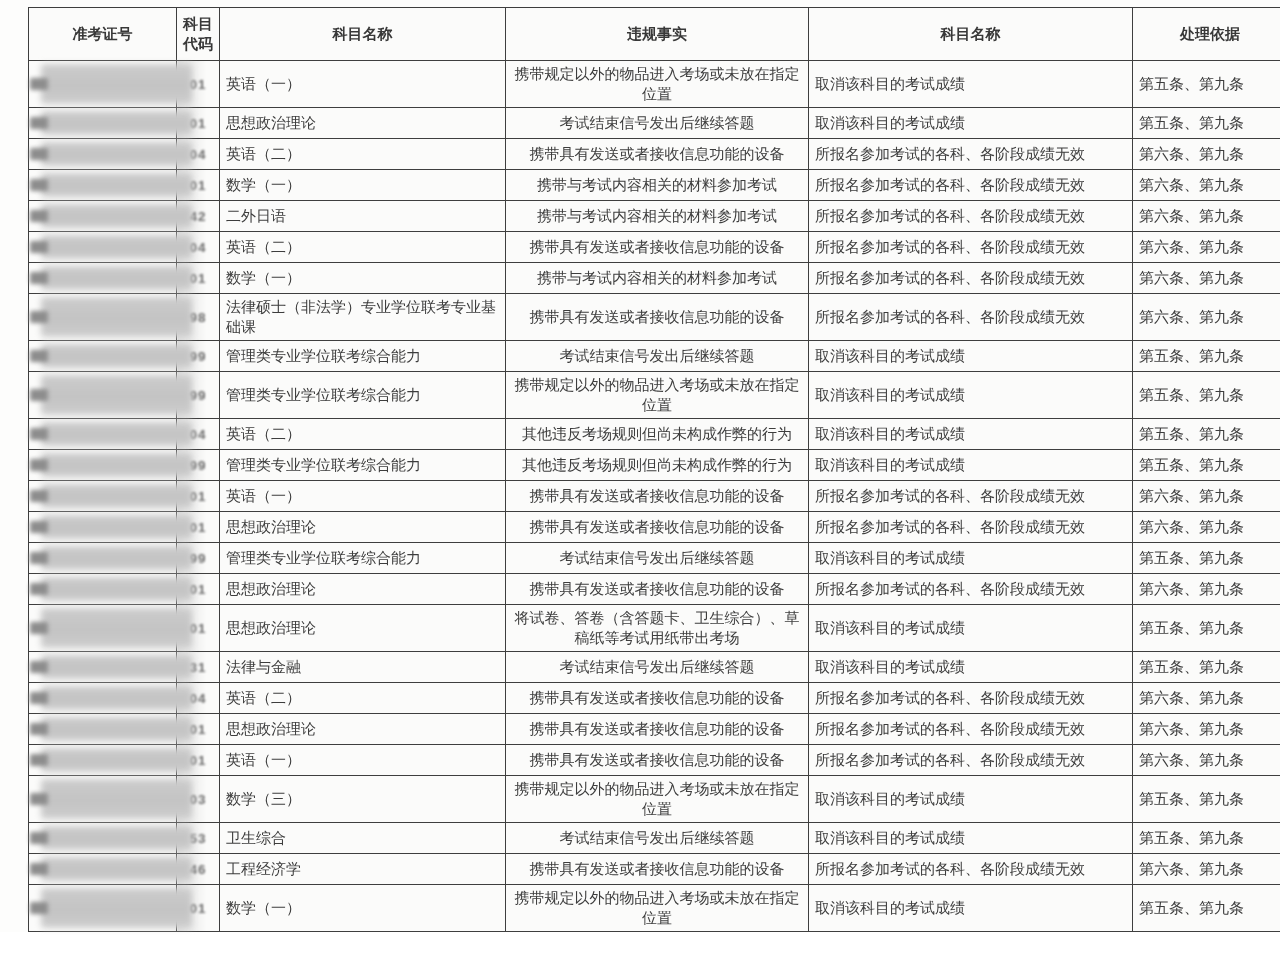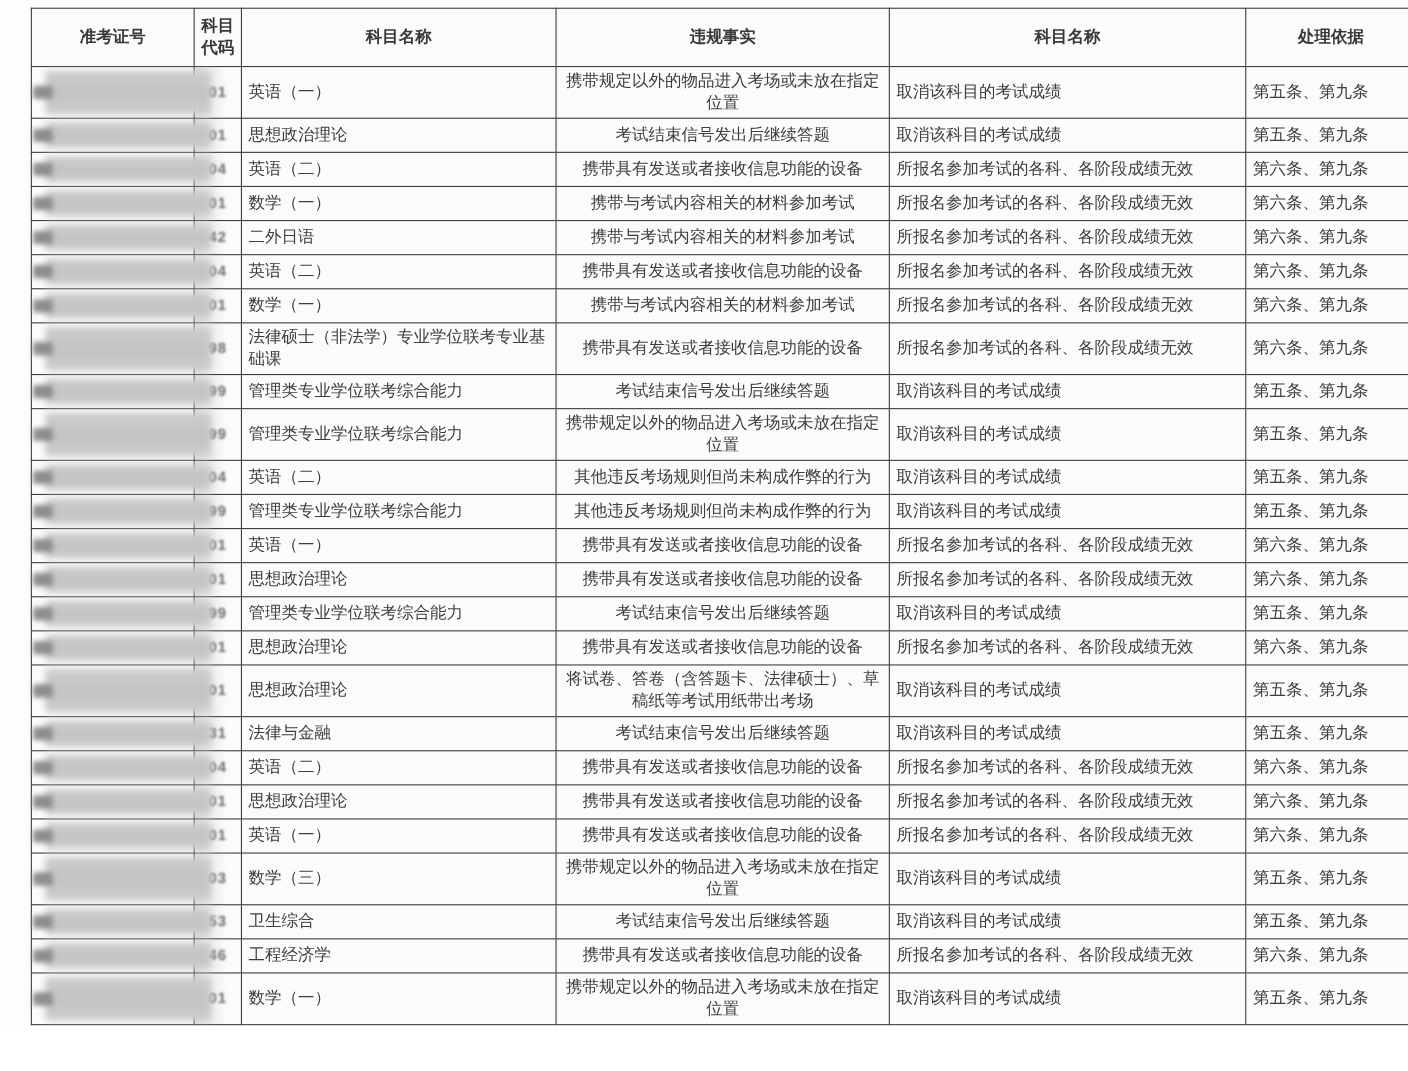--- a/index.html
+++ b/index.html
@@ -311,21 +311,21 @@
   </tr>
         <tr>
     <td class="cell-admission">
       <span class="redact-stub"></span>
       <span class="redact-block"></span>
     </td>
     <td class="cell-code">
       <span class="code-frag">01</span>
     </td>
     <td class="cell-subject">思想政治理论</td>
-    <td class="cell-violation">将试卷、答卷（含答题卡、法律硕士）、草稿纸等考试用纸带出考场</td>
+    <td class="cell-violation">将试卷、答卷（含答题卡、卫生综合）、草稿纸等考试用纸带出考场</td>
     <td class="cell-action">取消该科目的考试成绩</td>
     <td class="cell-basis">第五条、第九条</td>
   </tr>
         <tr>
     <td class="cell-admission">
       <span class="redact-stub"></span>
       <span class="redact-block"></span>
     </td>
     <td class="cell-code">
       <span class="code-frag">31</span>

